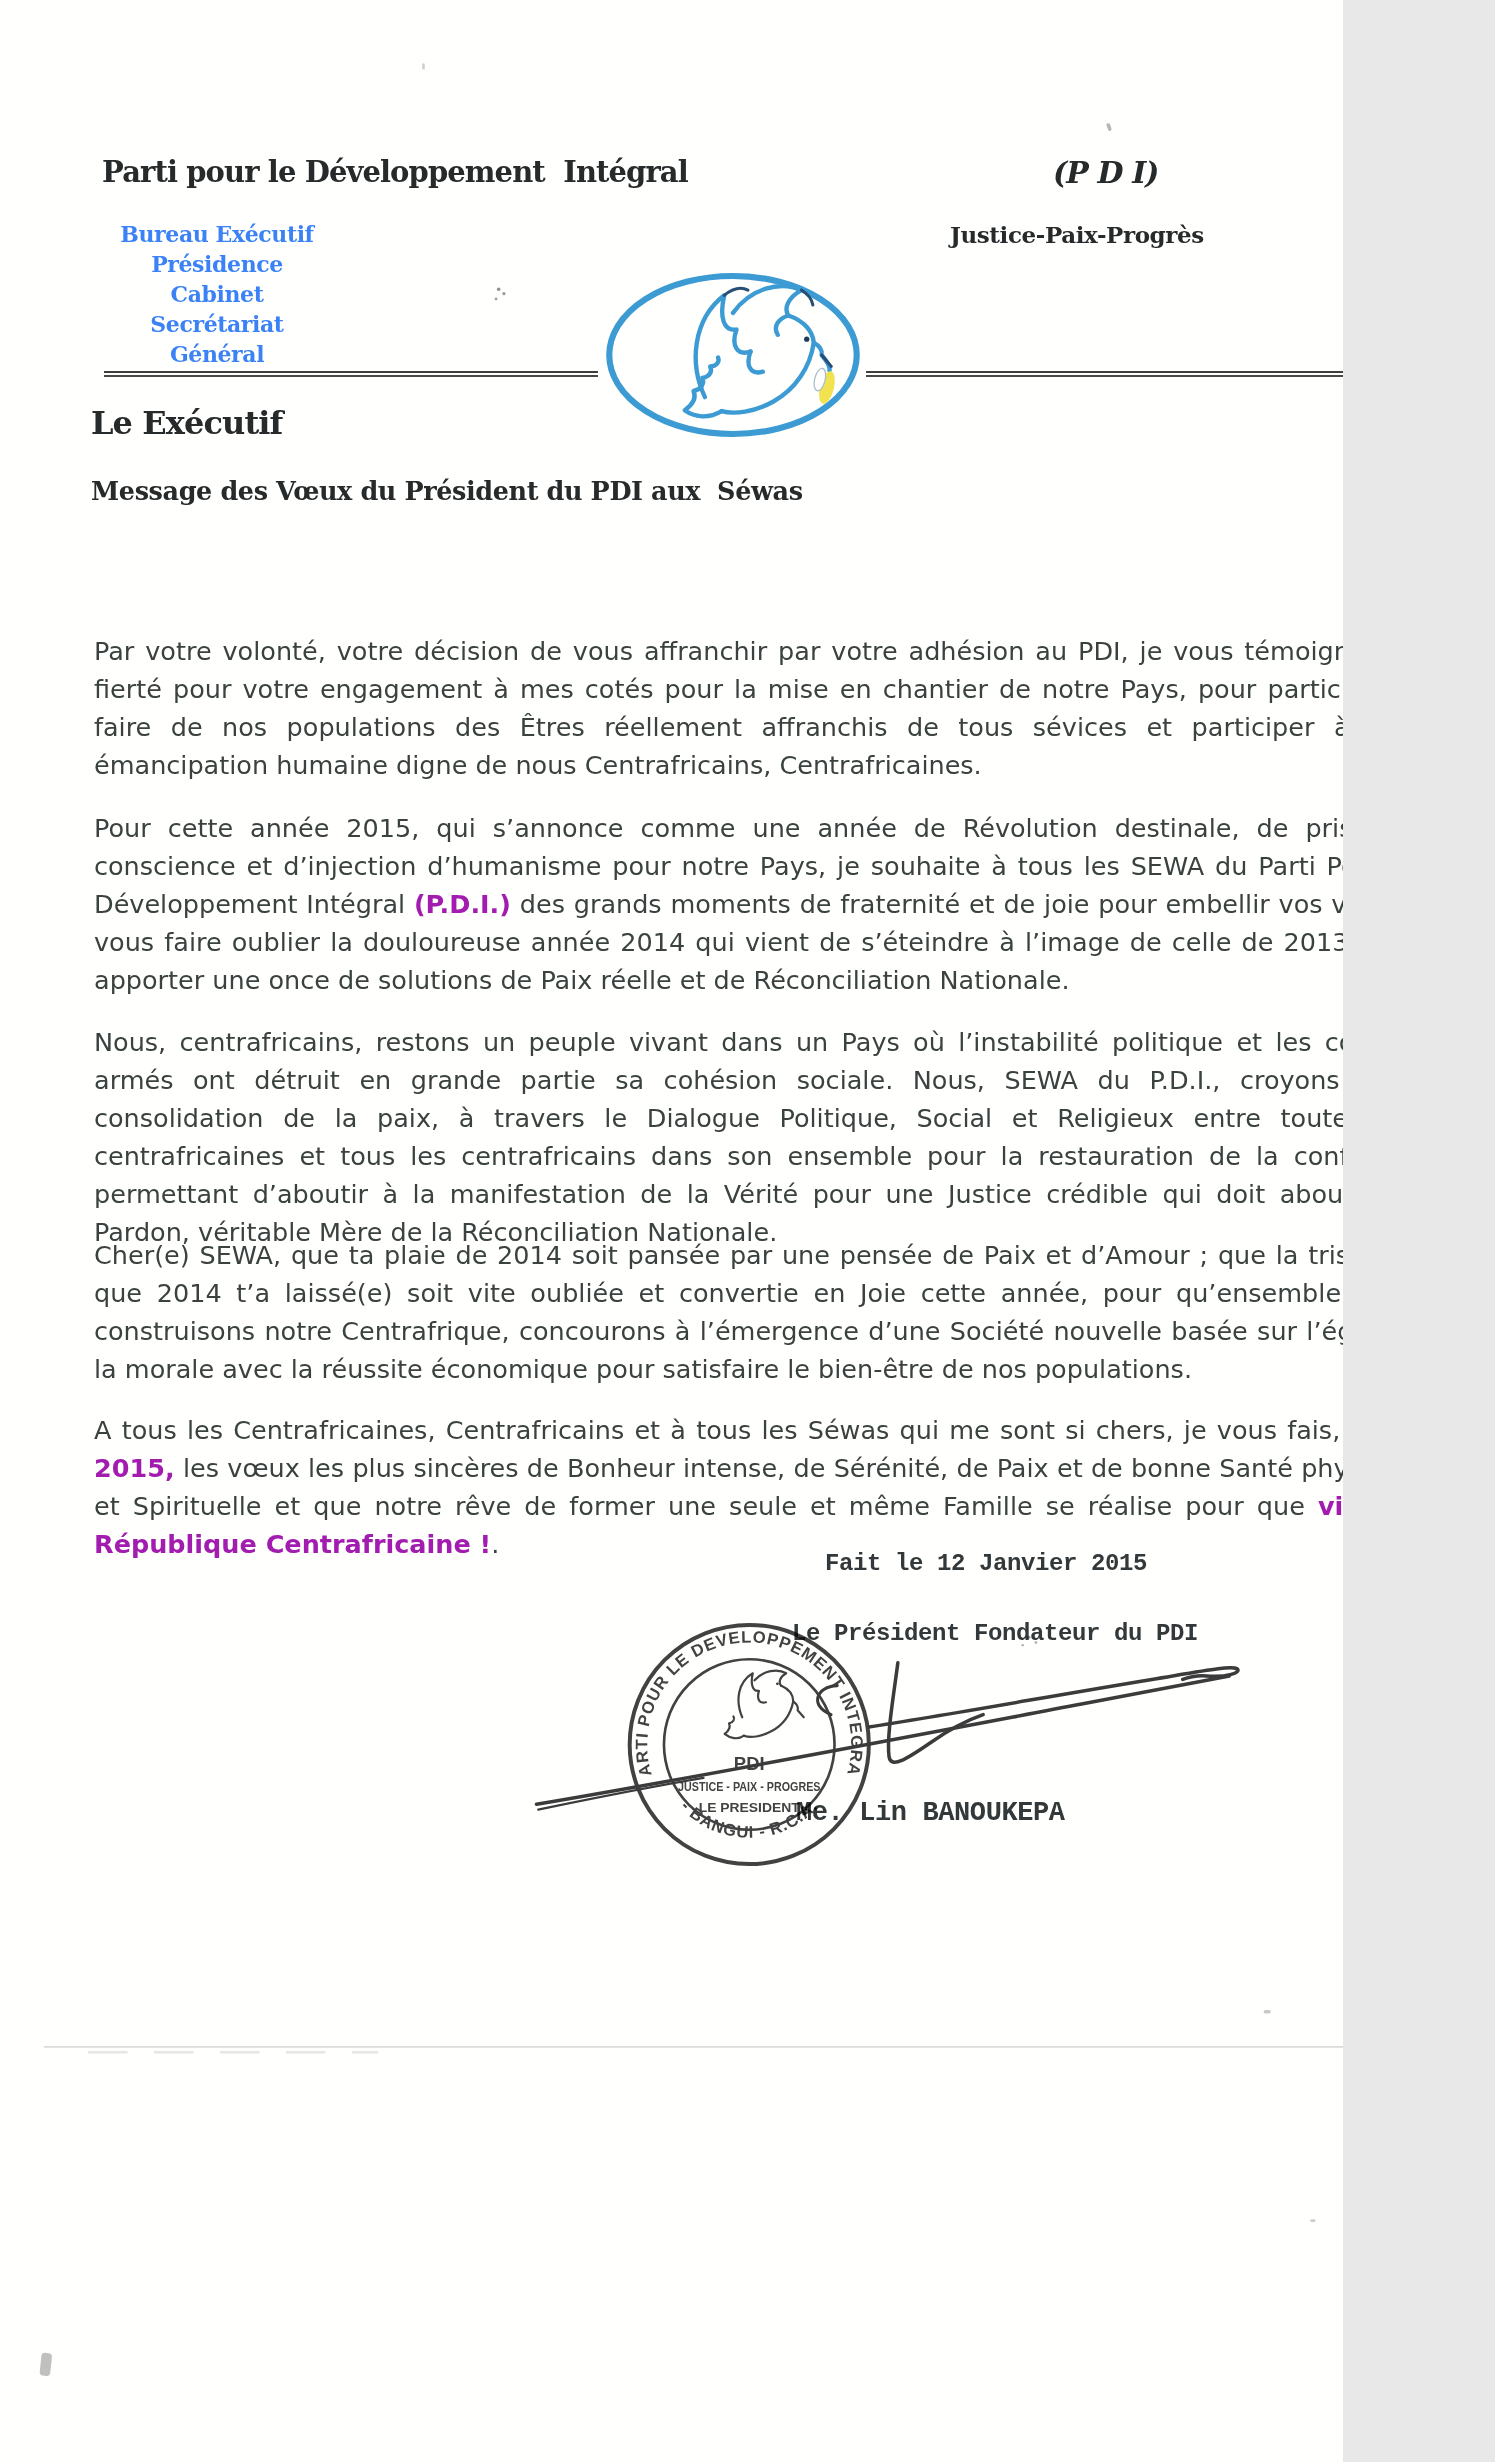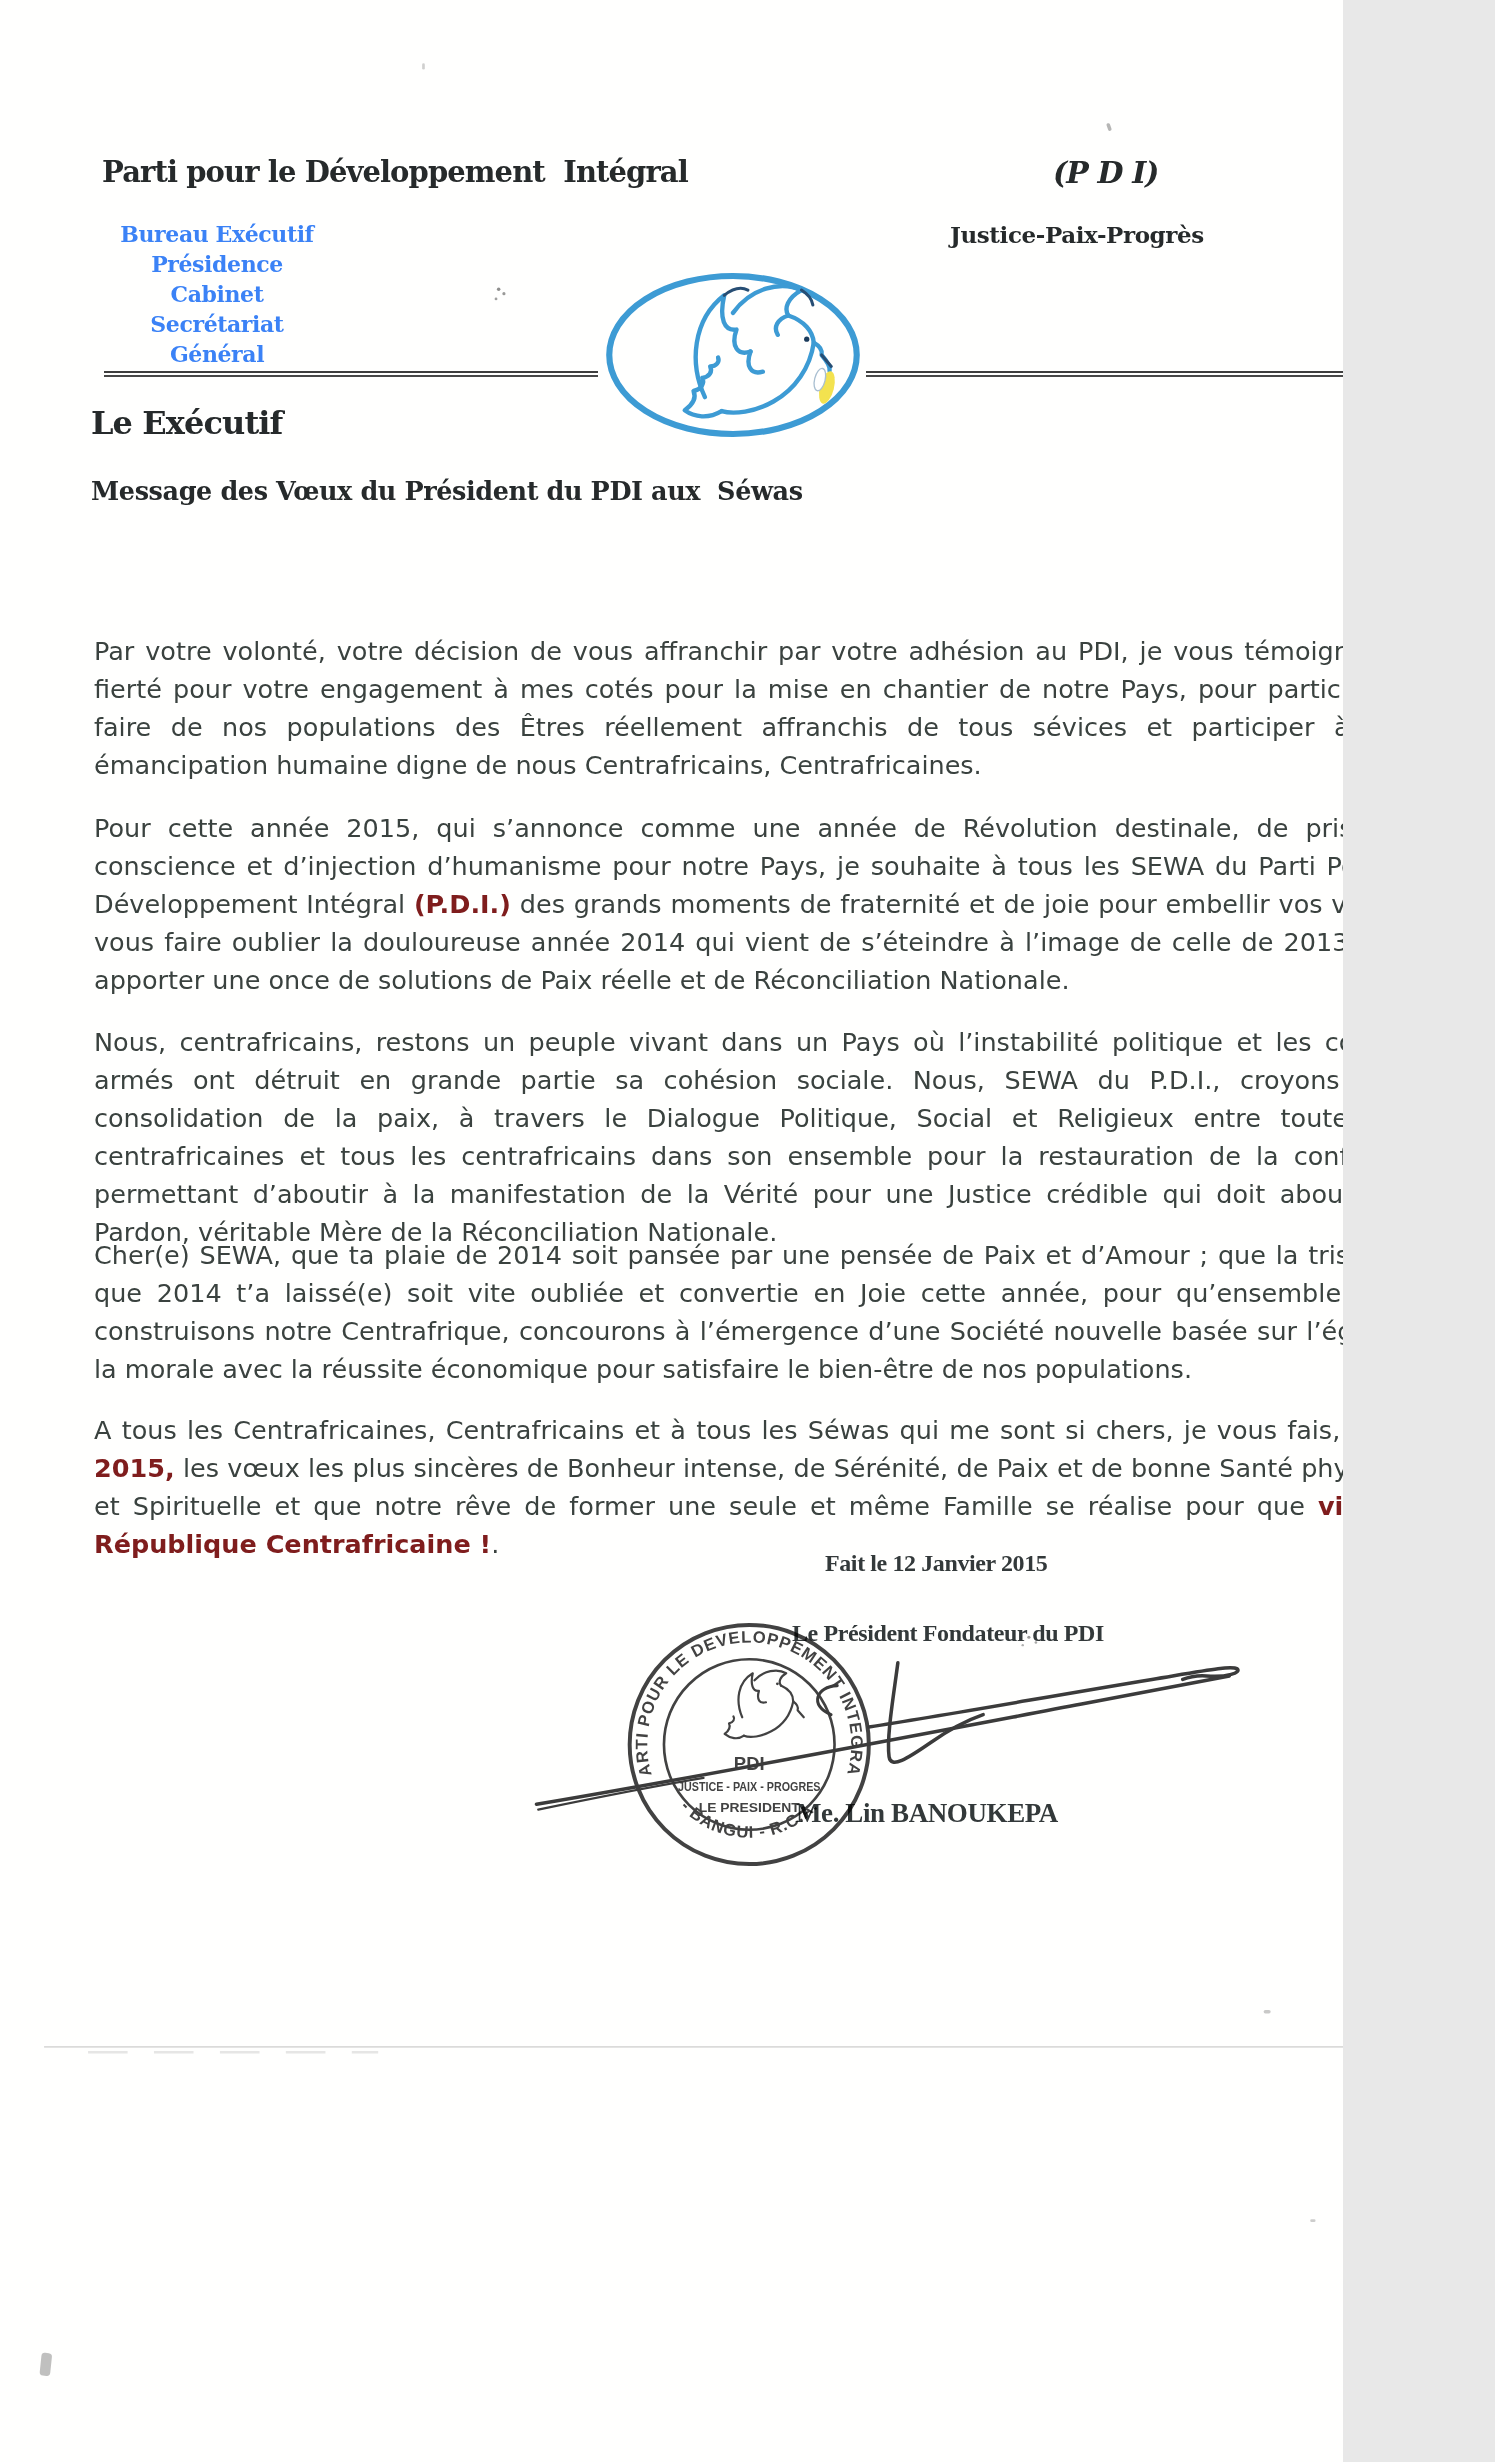--- a/index.html
+++ b/index.html
@@ -34,24 +34,24 @@
     border-top:2.6px solid #3e3e3e;border-bottom:2.6px solid #474747;
   }
   .rule-left{left:104px;width:494px;}
   .rule-right{left:866px;width:534px;}
   .logo{position:absolute;left:601px;top:269px;}
   .par{
     position:absolute;left:94px;width:1323px;margin:0;
     font-size:25.5px;line-height:38px;color:#3a423f;
     text-align:justify;
   }
-  .par .bold-run{font-weight:bold;color:#7f1d1d;}
+  .par .bold-run{font-weight:bold;color:#a21caf;}
   .sans-bold{
     position:absolute;font-weight:bold;color:#33393a;
-    font-family:Liberation Serif, serif;
+    font-family:Liberation Mono, monospace;
     letter-spacing:-0.4px;white-space:pre;
   }
   .dateline{left:825px;top:1550px;font-size:24px;}
   .signer-title{left:792px;top:1620px;font-size:24px;}
   .signer-name{left:796px;top:1798px;font-size:27px;}
   .overlay{
     position:absolute;left:0;top:0;
     mix-blend-mode:multiply;pointer-events:none;
   }
 </style>

